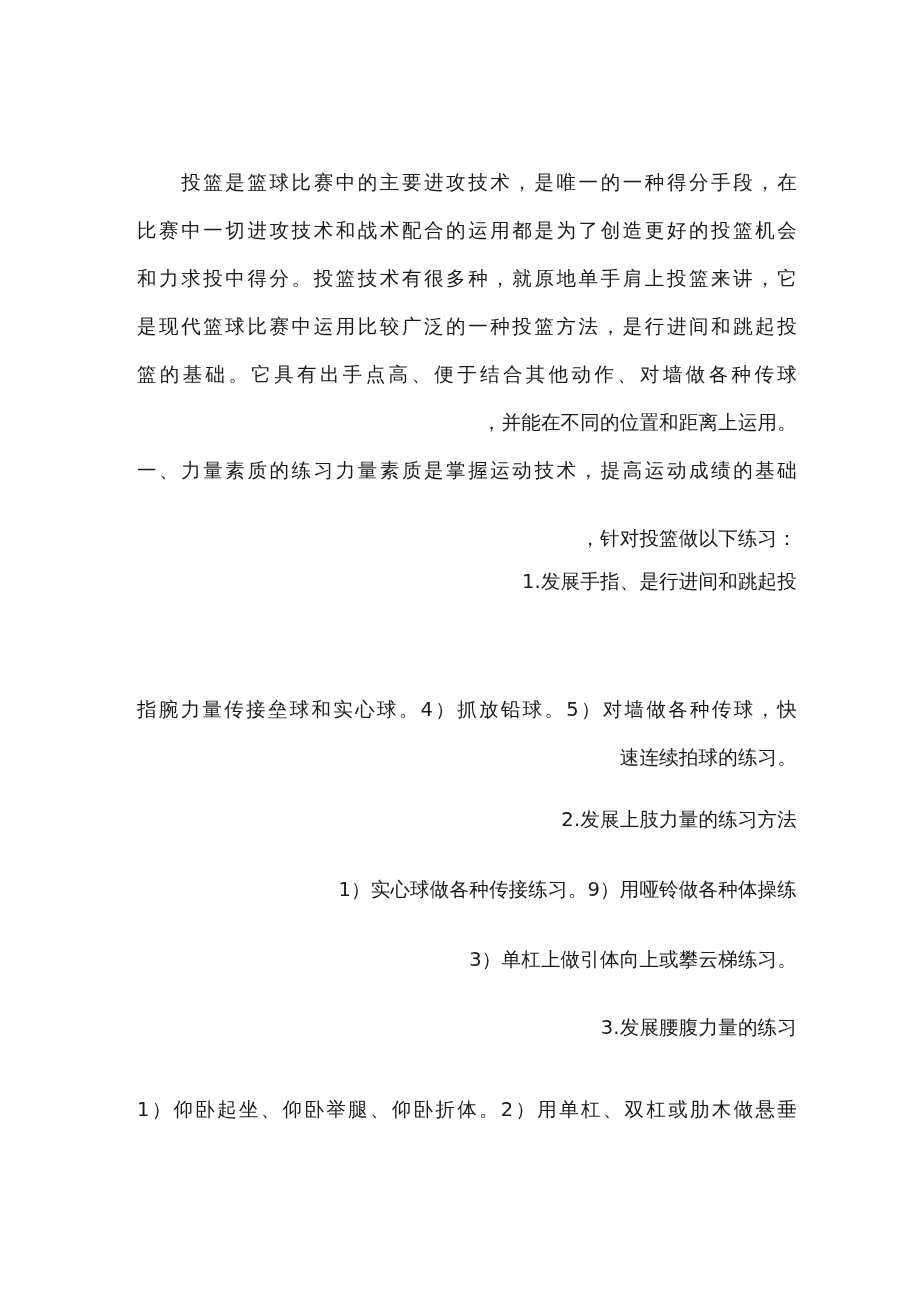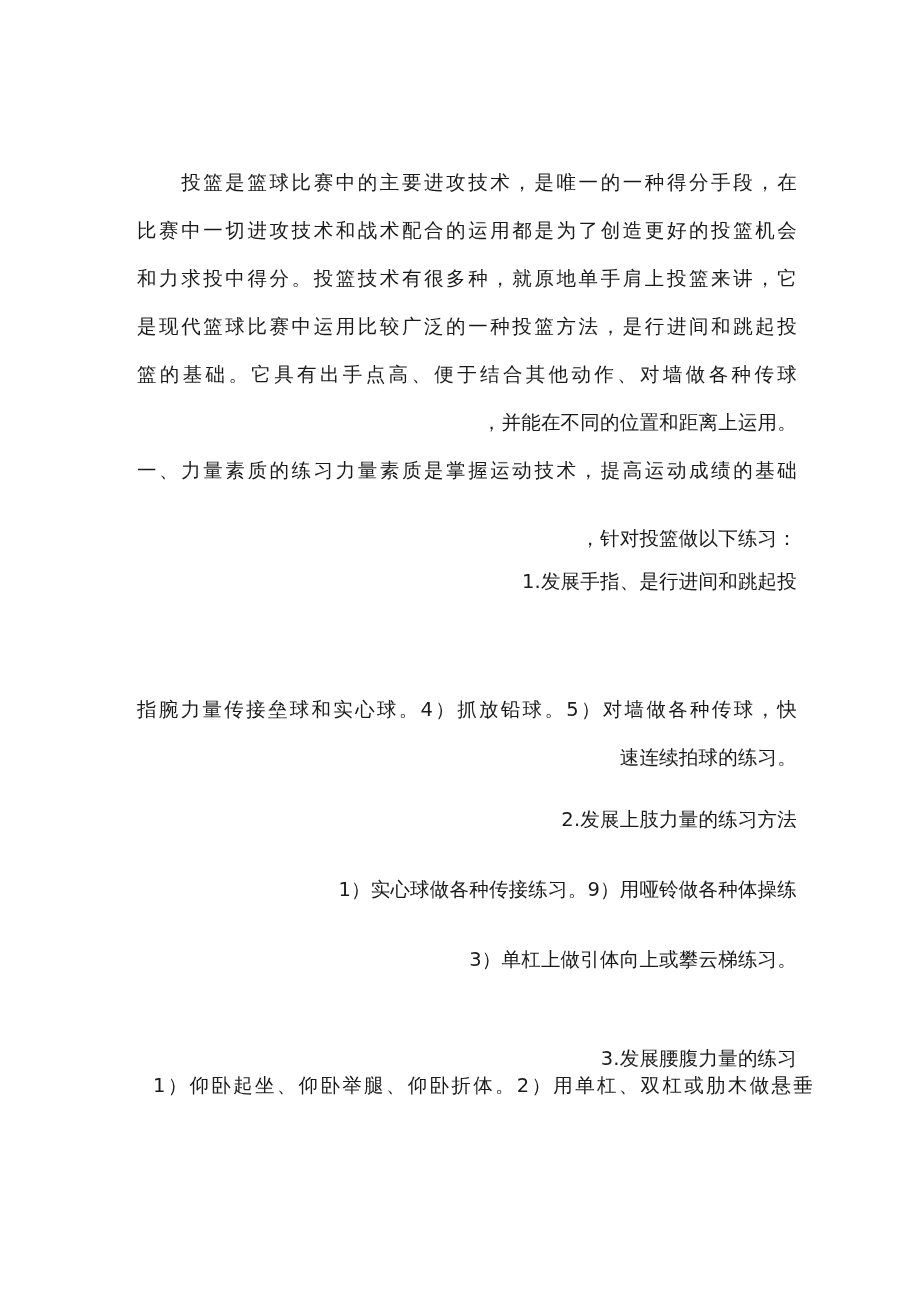--- a/index.html
+++ b/index.html
@@ -60,18 +60,18 @@
   </div>
   <div class="line justify" style="top:696px;">指腕力量传接垒球和实心球。4）抓放铅球。5）对墙做各种传球，快</div>
   <div class="line" style="top:744px;">速连续拍球的练习。</div>
 
   <div class="line" style="top:806px;">
     <span class="num" style="width:38px;">2.</span><span>发展上肢力量的练习方法</span>
   </div>
   <div class="line" style="top:876px;">1）实心球做各种传接练习。9）用哑铃做各种体操练</div>
   <div class="line" style="top:946px;">3）单杠上做引体向上或攀云梯练习。</div>
 
-  <div class="line" style="top:1014px;margin-top:31px;">
+  <div class="line" style="top:1014px;">
     <span class="num" style="width:48px;">3.</span><span>发展腰腹力量的练习</span>
   </div>
-  <div class="line justify" style="top:1072px;margin-left:16px;">1）仰卧起坐、仰卧举腿、仰卧折体。2）用单杠、双杠或肋木做悬垂</div>
+  <div class="line justify" style="top:1096px;">1）仰卧起坐、仰卧举腿、仰卧折体。2）用单杠、双杠或肋木做悬垂</div>
 
 </div>
 
 </body></html>

